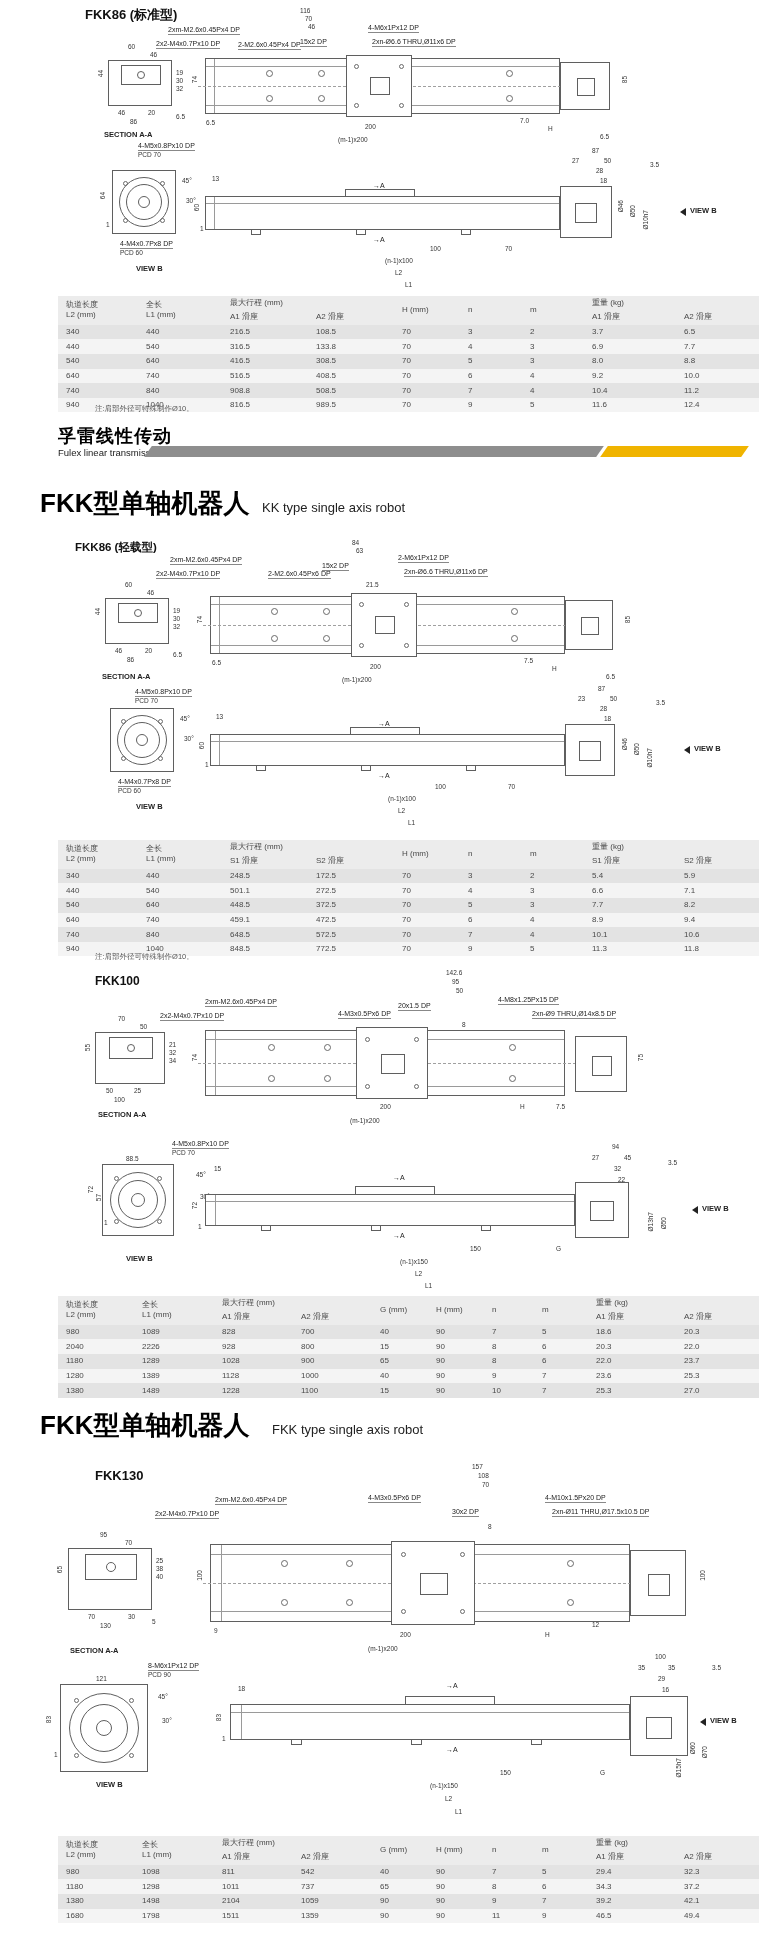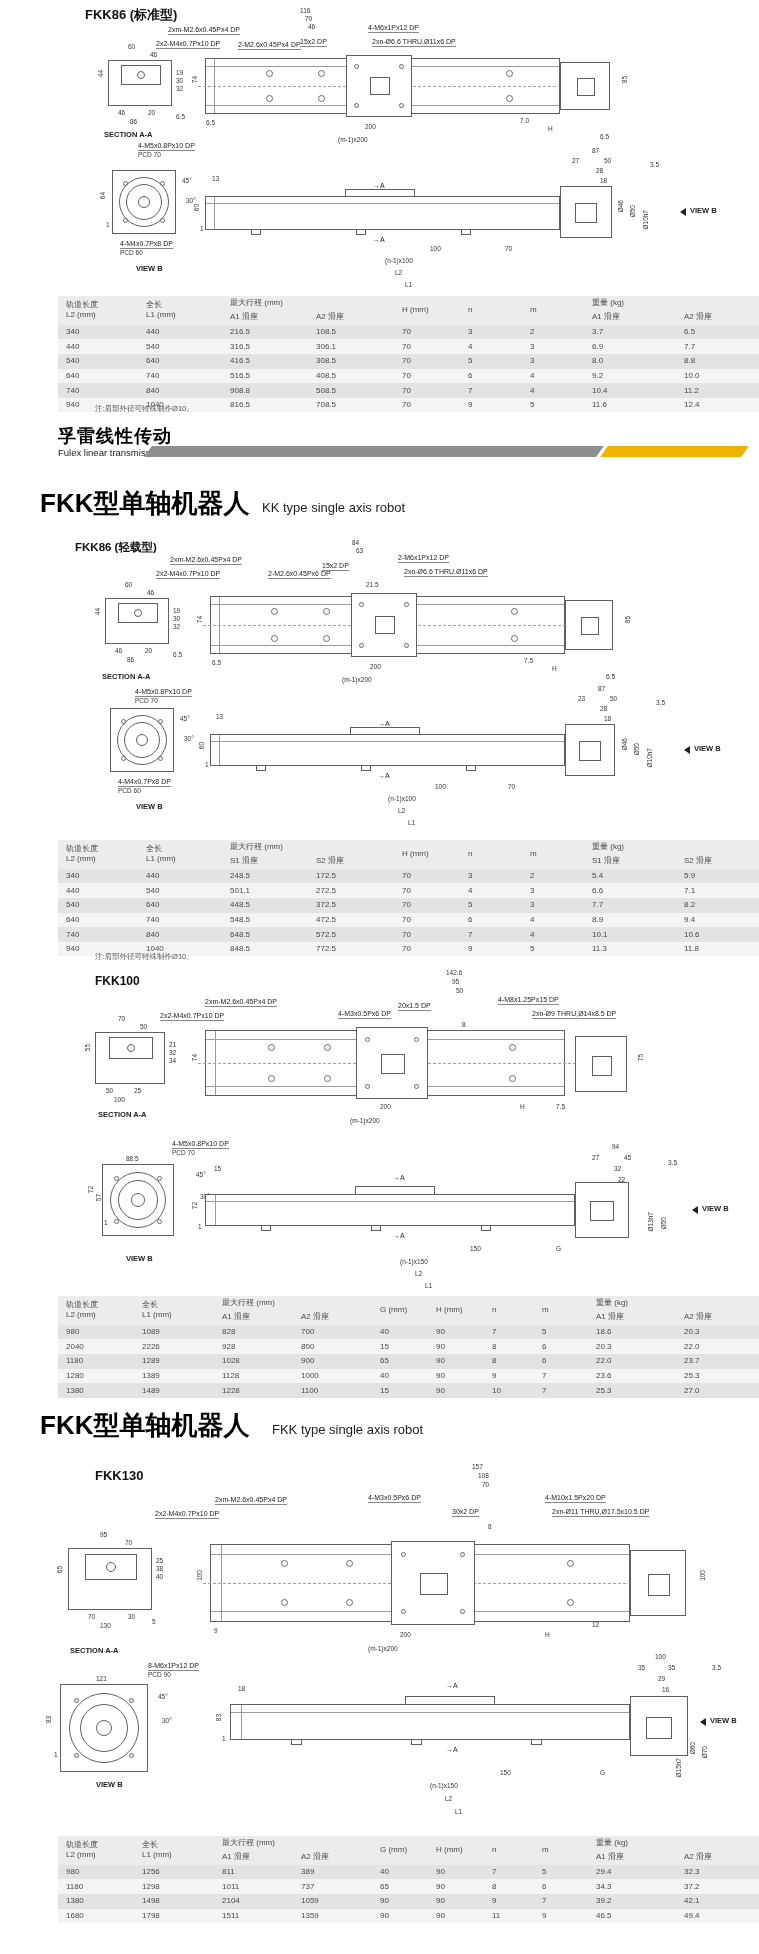--- a/index.html
+++ b/index.html
@@ -183,21 +183,21 @@
             <td>70</td>
             <td>3</td>
             <td>2</td>
             <td>3.7</td>
             <td>6.5</td>
           </tr>
           <tr>
             <td>440</td>
             <td>540</td>
             <td>316.5</td>
-            <td>306.1</td>
+            <td>133.8</td>
             <td>70</td>
             <td>4</td>
             <td>3</td>
             <td>6.9</td>
             <td>7.7</td>
           </tr>
           <tr>
             <td>540</td>
             <td>640</td>
             <td>416.5</td>
@@ -227,21 +227,21 @@
             <td>70</td>
             <td>7</td>
             <td>4</td>
             <td>10.4</td>
             <td>11.2</td>
           </tr>
           <tr>
             <td>940</td>
             <td>1040</td>
             <td>816.5</td>
-            <td>708.5</td>
+            <td>989.5</td>
             <td>70</td>
             <td>9</td>
             <td>5</td>
             <td>11.6</td>
             <td>12.4</td>
           </tr>
         </tbody>
   </table>
   <div class="note" style="left:95px;top:404px">注:肩部外径可特殊制作Ø10。</div>
 </div>
@@ -421,21 +421,21 @@
             <td>372.5</td>
             <td>70</td>
             <td>5</td>
             <td>3</td>
             <td>7.7</td>
             <td>8.2</td>
           </tr>
           <tr>
             <td>640</td>
             <td>740</td>
-            <td>548.5</td>
+            <td>459.1</td>
             <td>472.5</td>
             <td>70</td>
             <td>6</td>
             <td>4</td>
             <td>8.9</td>
             <td>9.4</td>
           </tr>
           <tr>
             <td>740</td>
             <td>840</td>
@@ -797,23 +797,23 @@
       <tr>
         <th>A1 滑座</th>
         <th>A2 滑座</th>
         <th>A1 滑座</th>
         <th>A2 滑座</th>
       </tr>
     </thead>
     <tbody>
           <tr>
             <td>980</td>
-            <td>1256</td>
+            <td>1098</td>
             <td>811</td>
-            <td>389</td>
+            <td>542</td>
             <td>40</td>
             <td>90</td>
             <td>7</td>
             <td>5</td>
             <td>29.4</td>
             <td>32.3</td>
           </tr>
           <tr>
             <td>1180</td>
             <td>1298</td>

